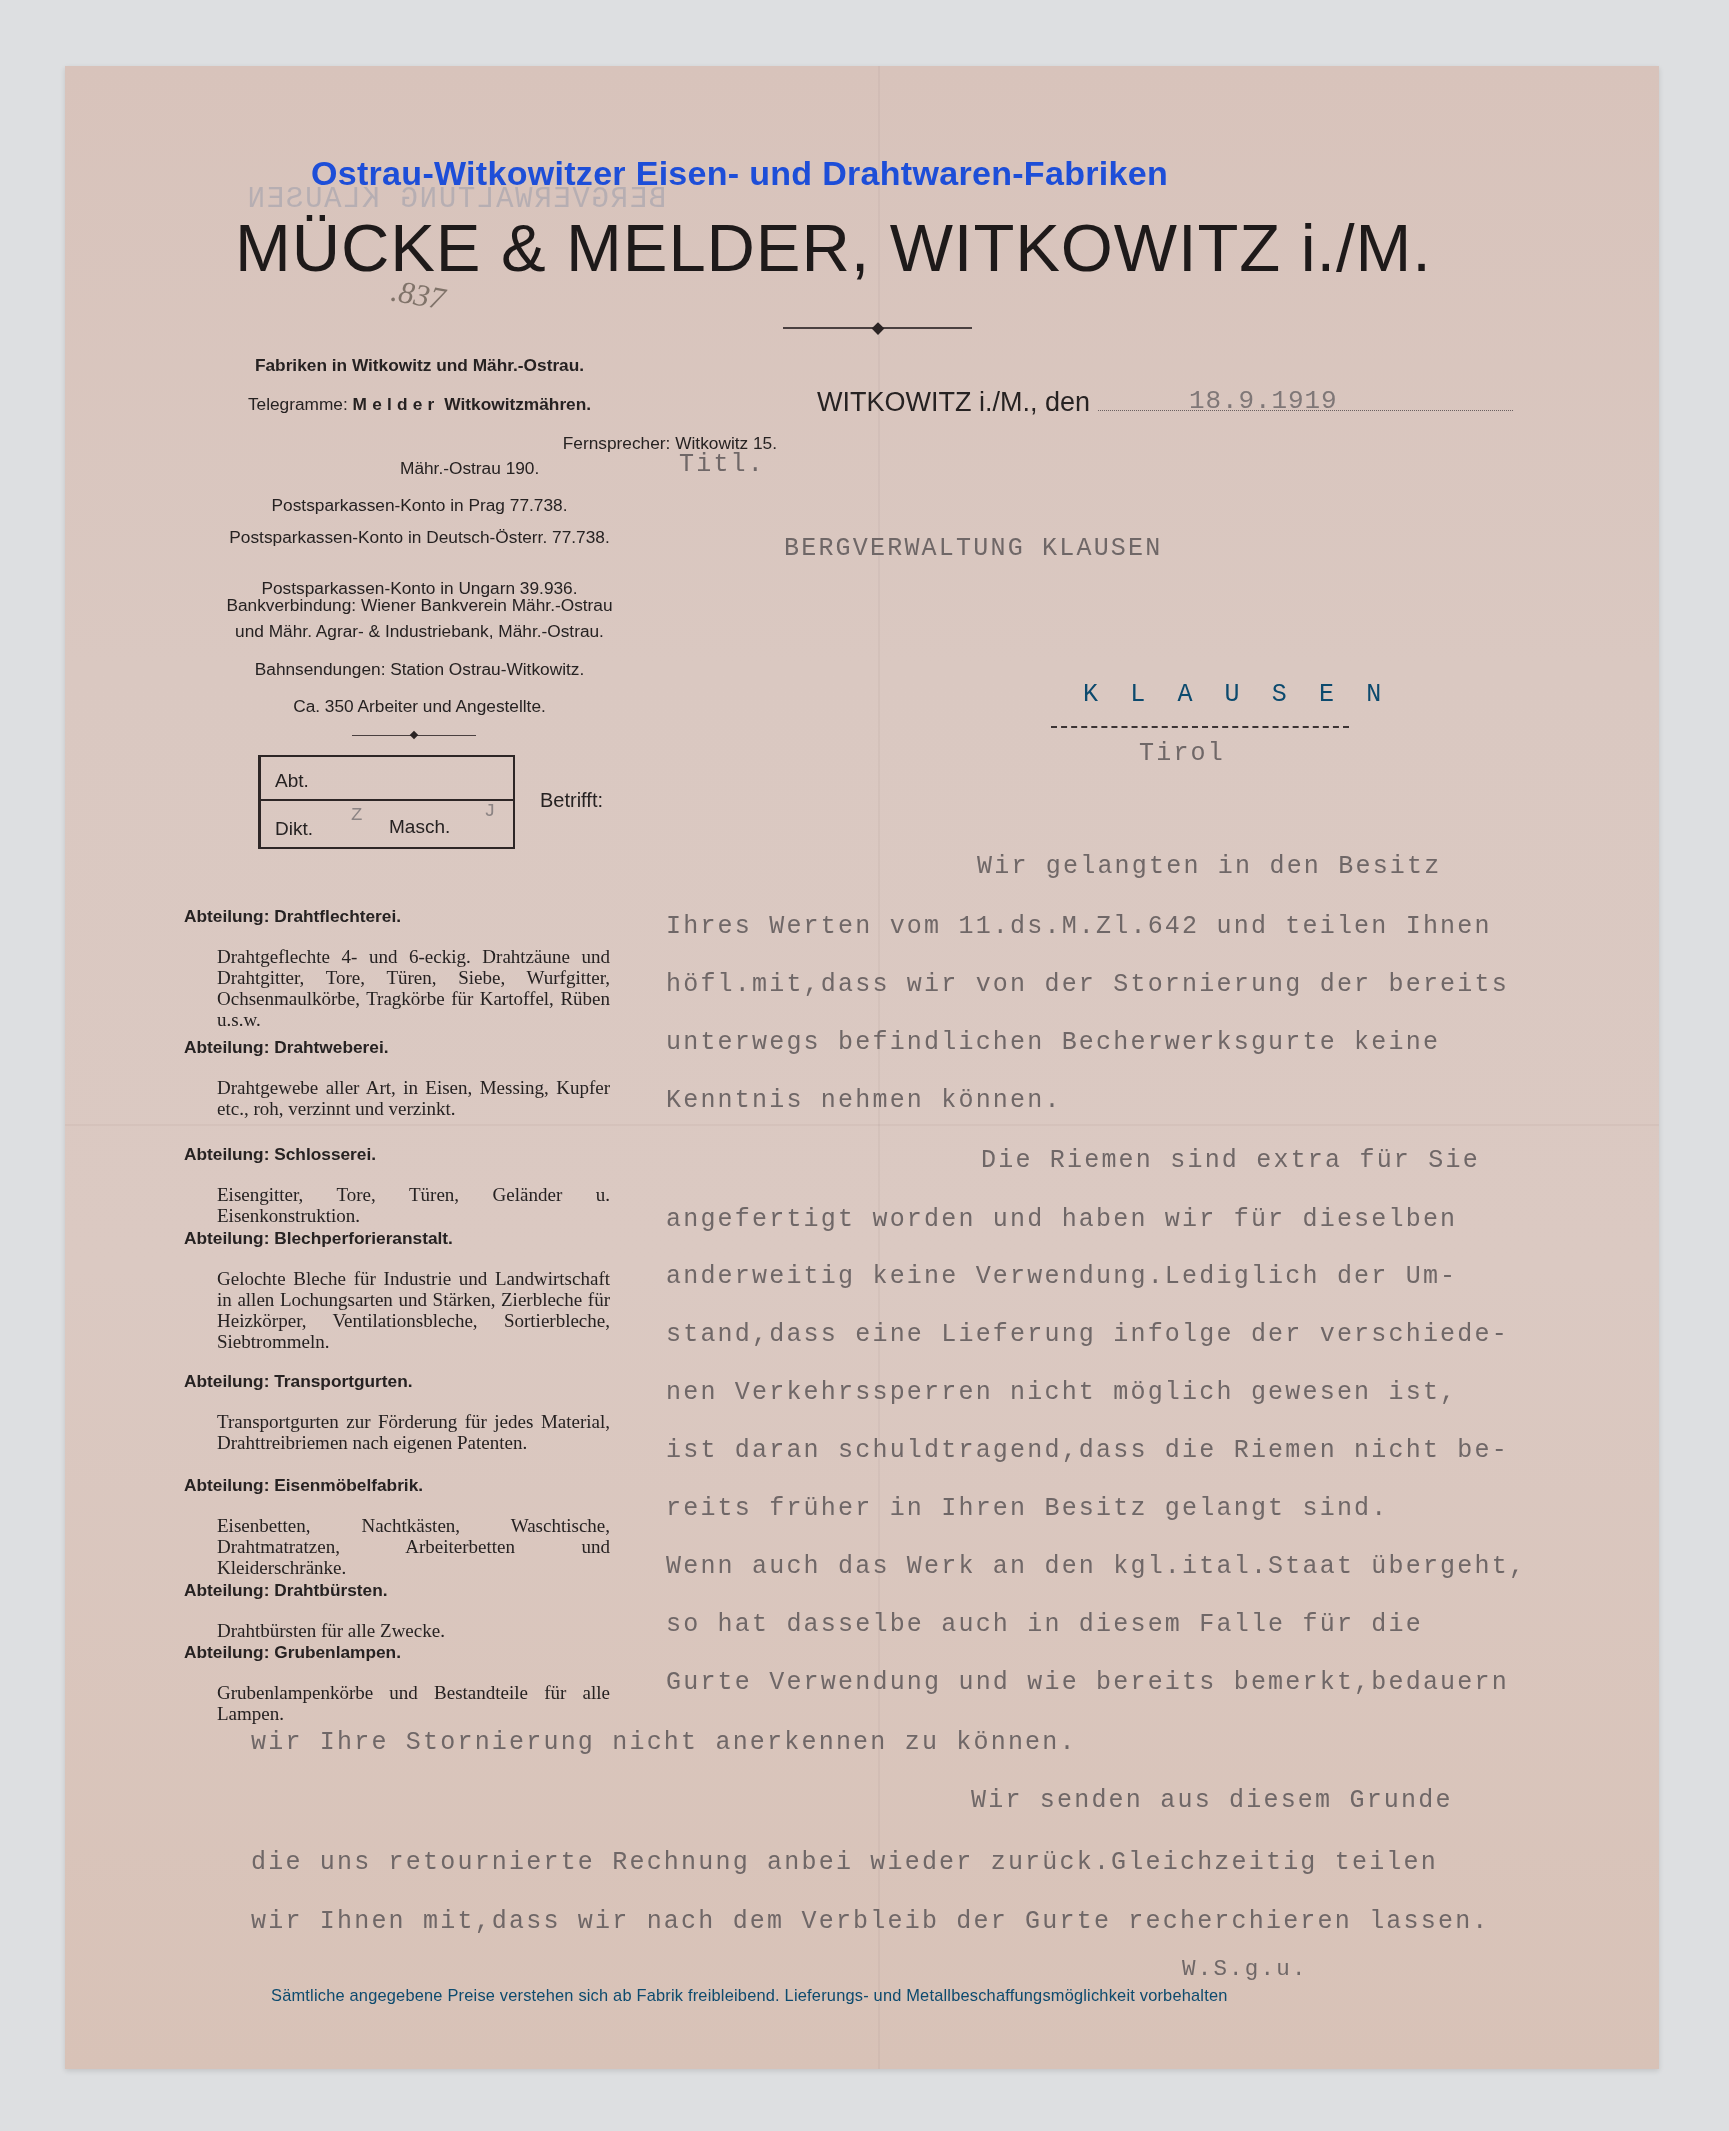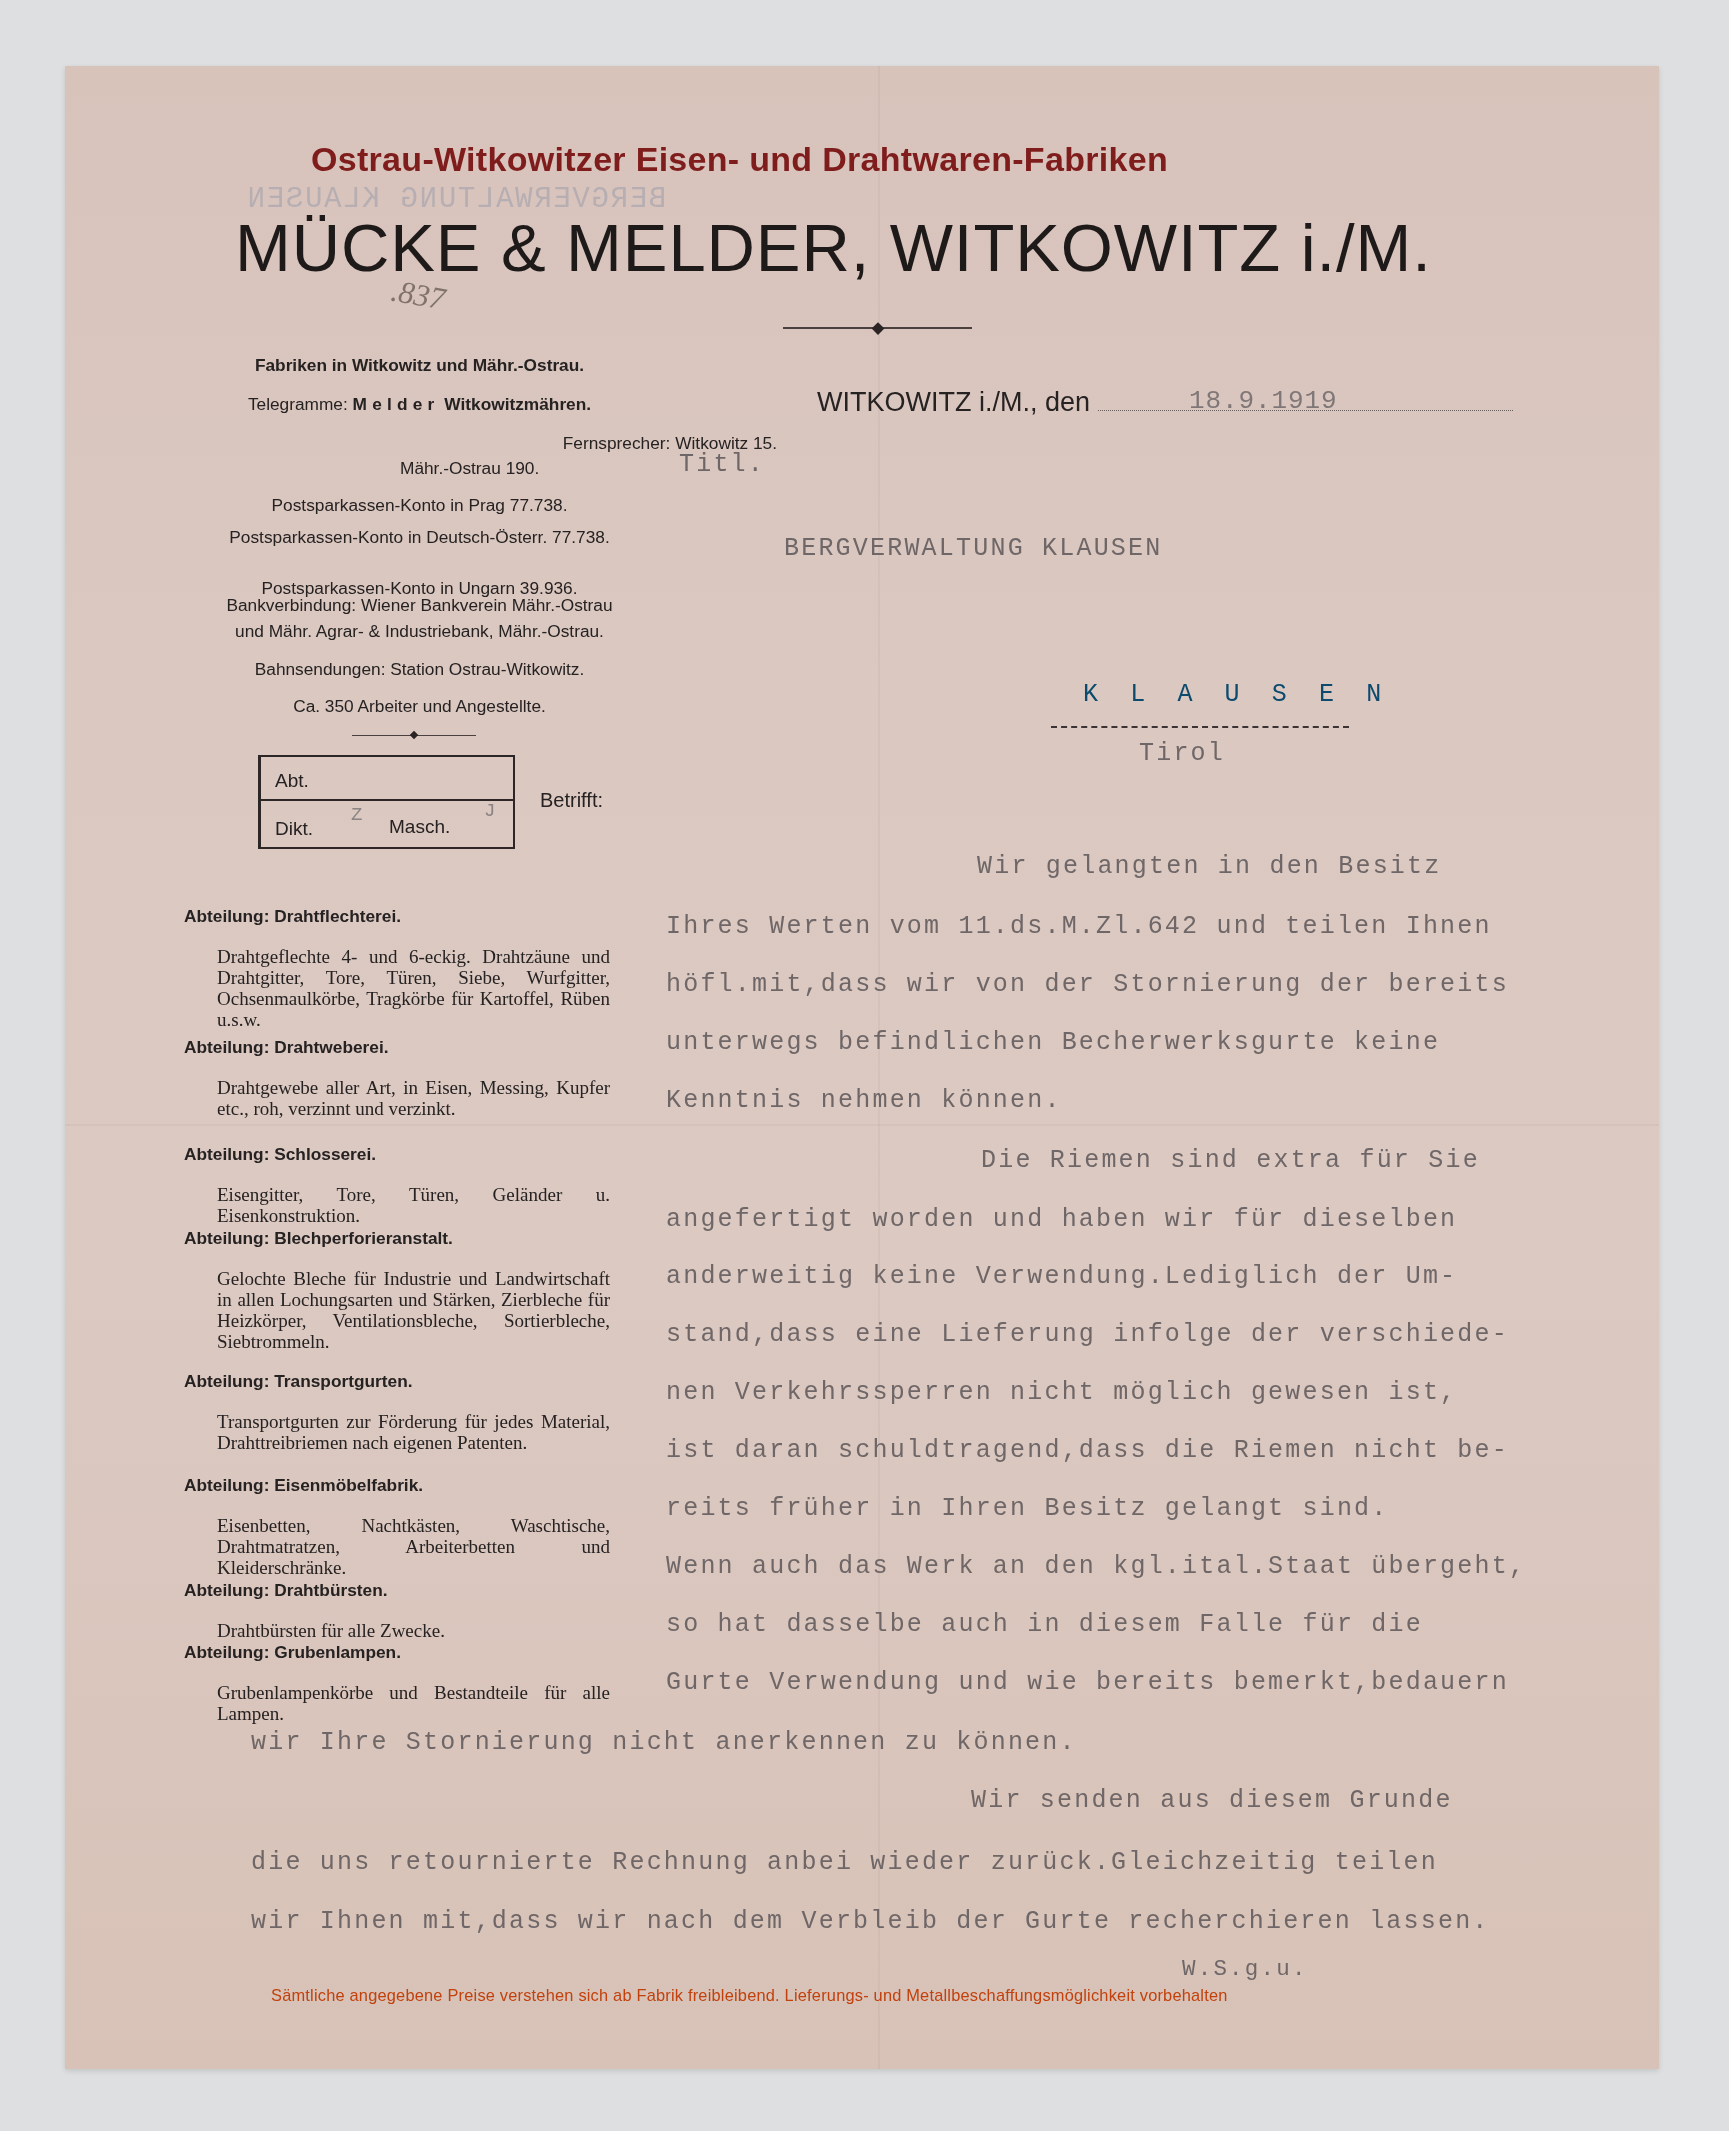--- a/index.html
+++ b/index.html
@@ -23,22 +23,22 @@
       background: rgba(0,0,0,0.03);
     }
     .fold {
       position: absolute; left: 0; width: 100%; height: 1.7px;
       background: rgba(120,90,80,0.06);
     }
     .abs { position: absolute; }
 
     
     .h-sub {
-      left: 311px; top: 140px; font-size: 34px; font-weight: bold;
-      letter-spacing: 0.3px; white-space: nowrap; color: #7f1d1d;
+      left: 311px; top: 154px; font-size: 34px; font-weight: bold;
+      letter-spacing: 0.3px; white-space: nowrap; color: #1d4ed8;
     }
     .h-main {
       left: 235px; top: 209px; font-size: 67px; letter-spacing: 0.9px;
       white-space: nowrap; color: #1e1a1a; font-weight: normal;
     }
     .divider {
       height: 1.7px; background: #4a4040;
     }
     .divider .dot {
       position: absolute; left: 50%; top: -3.5px; width: 8.6px; height: 8.6px;
@@ -84,21 +84,21 @@
       font-family: "Liberation Mono", monospace; color: #6f6767;
       font-size: 25px; white-space: nowrap; letter-spacing: 2.2px;
     }
     .typed.dark { color: #0c4a6e; }
     .underline-dash {
       left: 1051px; top: 726px; width: 298px; height: 0;
       border-top: 2.6px dashed #3c3434;
     }
 
     .footer-note {
-      left: 271px; top: 1986px; font-size: 16.4px; white-space: nowrap; color: #c2410c;
+      left: 271px; top: 1986px; font-size: 16.4px; white-space: nowrap; color: #0c4a6e;
       letter-spacing: 0.2px;
     }
 
     .stamp {
       left: 246px; top: 183px; font-family: "Liberation Mono", monospace;
       font-size: 29px; color: rgba(120,135,160,0.35); transform: scaleX(-1);
       white-space: nowrap; letter-spacing: 1.7px;
     }
     .pencil {
       left: 391px; top: 277px; font-family: "Liberation Serif", serif; font-style: italic;

